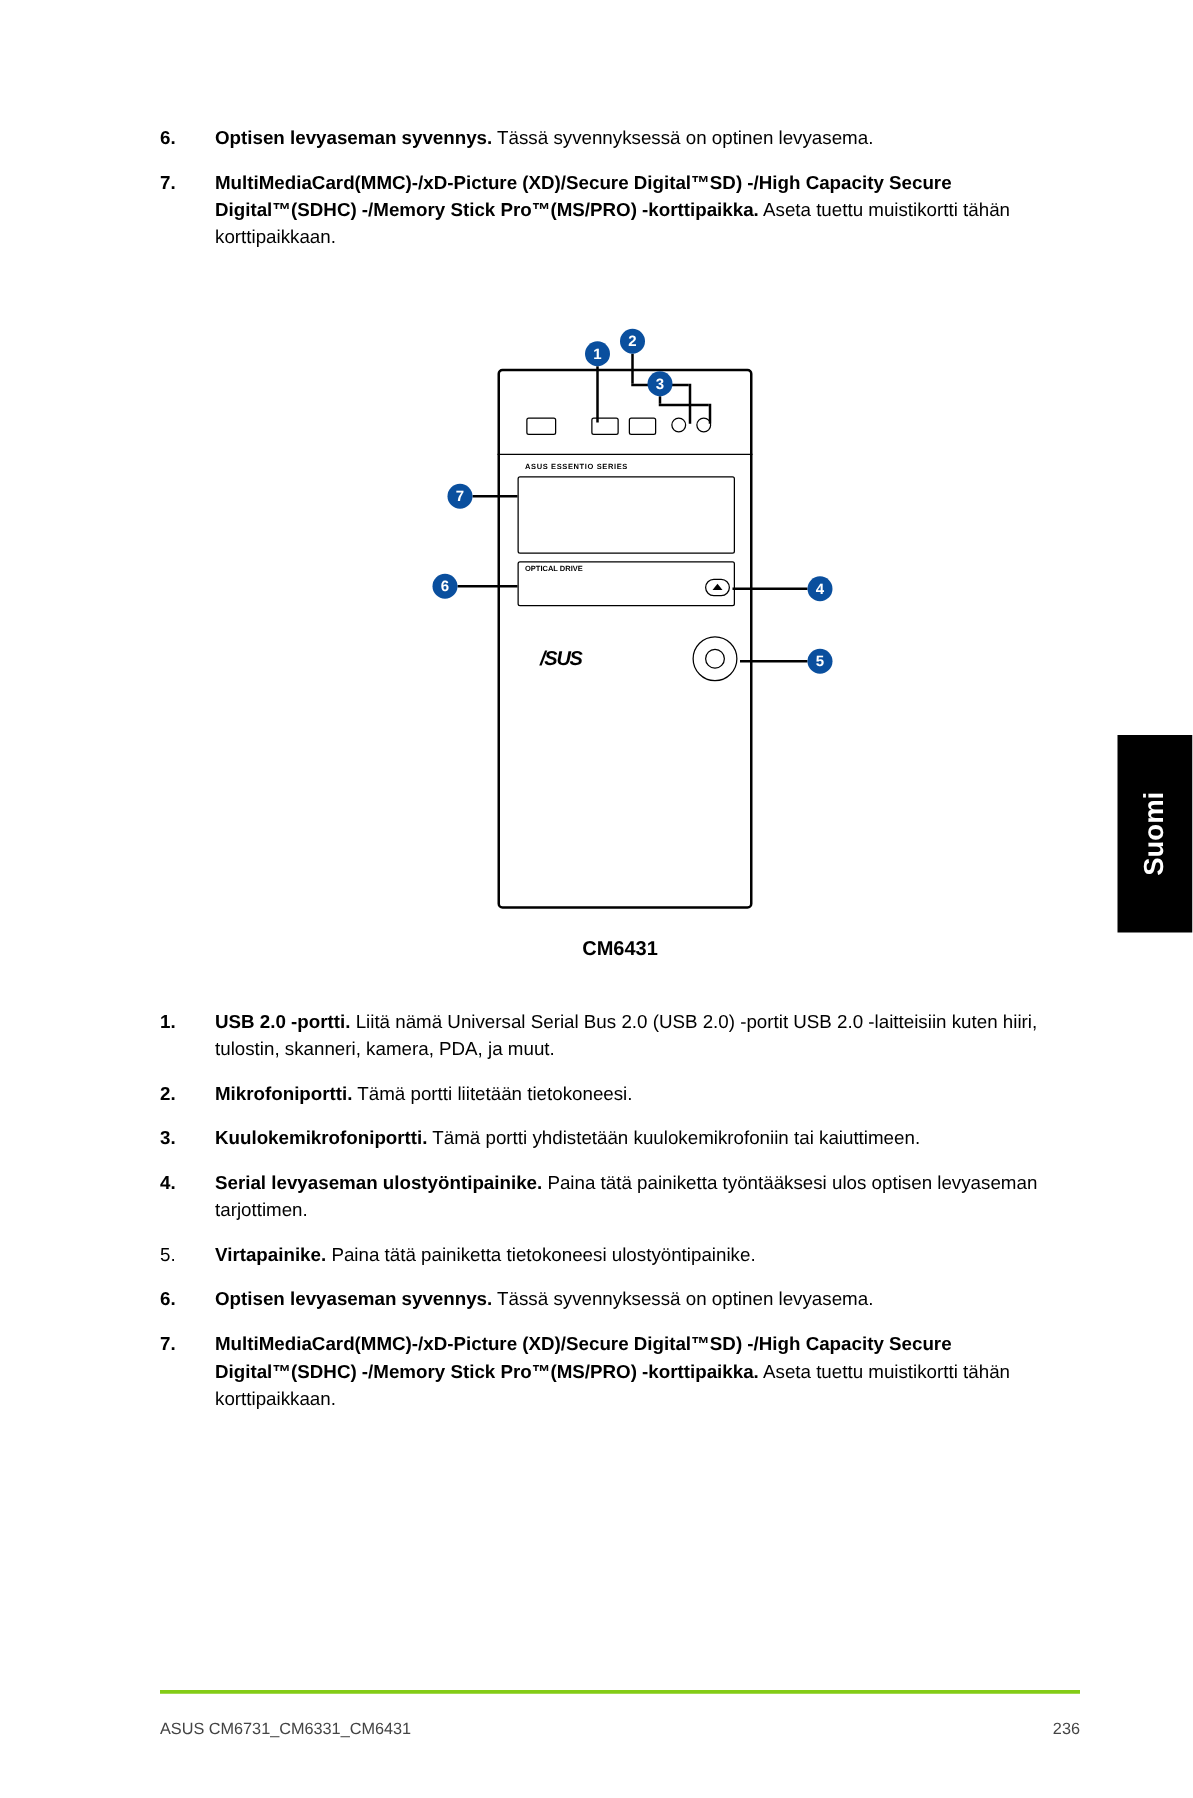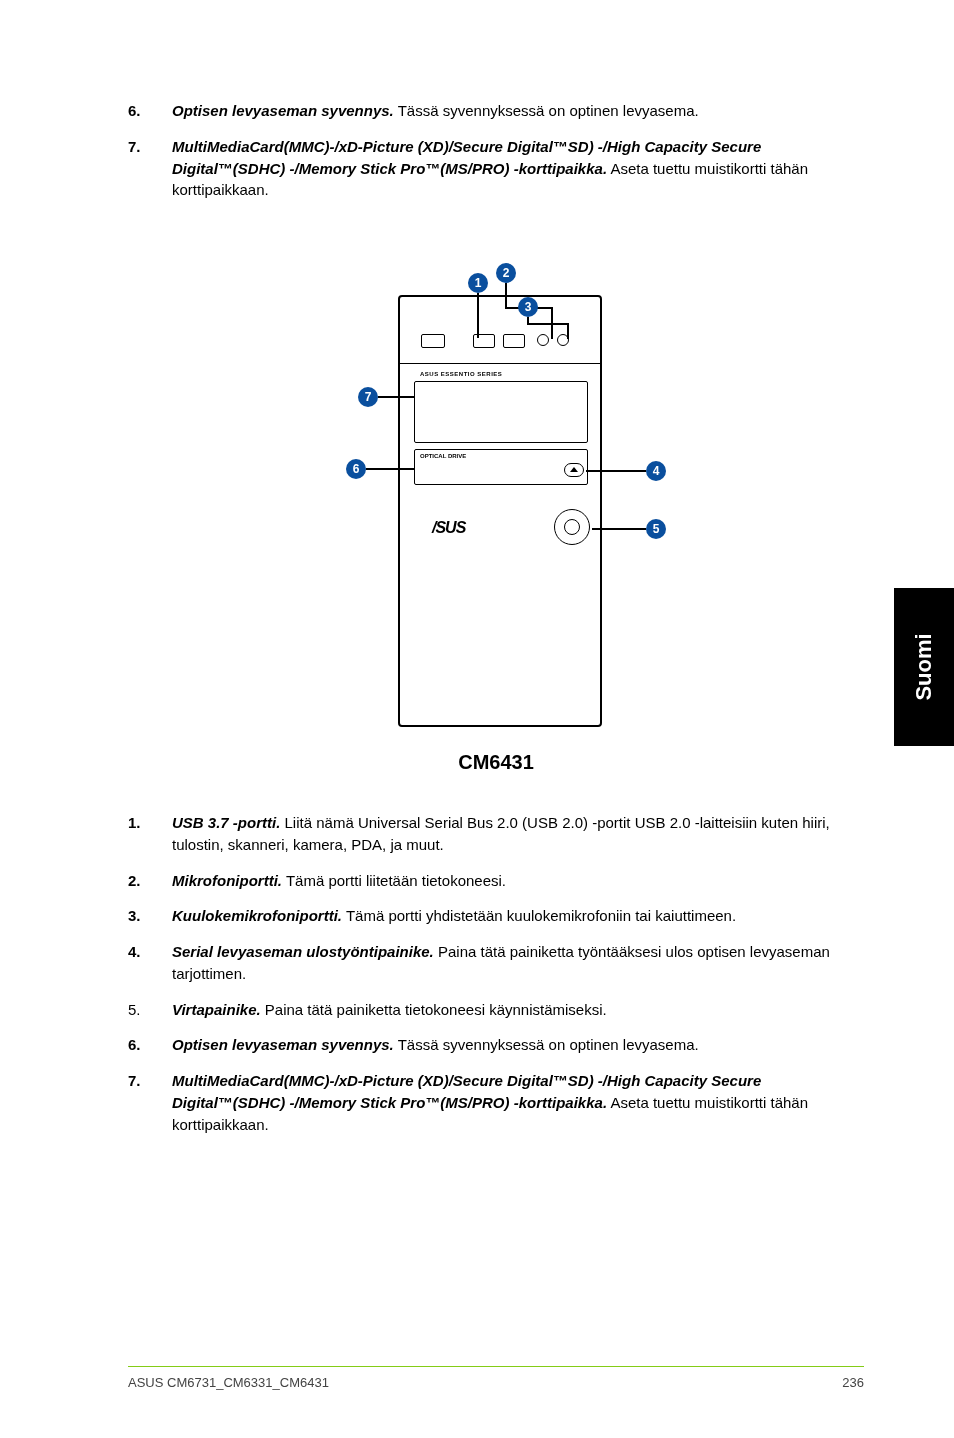--- a/index.html
+++ b/index.html
@@ -1,21 +1,21 @@
 <!DOCTYPE html>
 <html><head>
 <meta charset="utf-8">
 <style>
   * { margin: 0; padding: 0; box-sizing: border-box; }
   body { width: 954px; height: 1438px; background: #fff; font-family: Arial, Helvetica, sans-serif; position: relative; color: #000; }
   .page { padding: 100px 90px 0 128px; }
   .item { display: flex; margin-bottom: 14px; font-size: 15px; line-height: 1.45; }
   .num { width: 44px; flex-shrink: 0; font-weight: 700; }
   .item-text { flex: 1; }
-  .b { font-weight: 700; font-style: italic; }
+  .b { font-weight: 700; }
   .figure { width: 100%; display: flex; flex-direction: column; align-items: center; margin: 26px 0 14px 0; }
   .diagram { position: relative; width: 340px; height: 516px; }
   .tower { position: absolute; left: 72px; top: 68px; width: 204px; height: 432px; border: 2px solid #000; border-radius: 4px; background: #fff; }
   .topbar { position: absolute; left: 95px; top: 104px; width: 160px; height: 20px; }
   .slot { position: absolute; top: 3px; width: 24px; height: 14px; border: 1.5px solid #000; border-radius: 2px; }
   .slot1 { left: 0; }
   .usb { position: absolute; top: 3px; width: 22px; height: 14px; border: 1.5px solid #000; border-radius: 2px; }
   .usb1 { left: 52px; }
   .usb2 { left: 82px; }
   .jack { position: absolute; top: 3px; width: 12px; height: 12px; border: 1.5px solid #000; border-radius: 50%; }
@@ -44,24 +44,24 @@
   .l2a { left: 179px; top: 56px; width: 2px; height: 24px; }
   .l2b { left: 179px; top: 80px; width: 46px; height: 2px; }
   .l2c { left: 225px; top: 80px; width: 2px; height: 32px; }
   .l3a { left: 201px; top: 90px; width: 2px; height: 6px; }
   .l3b { left: 201px; top: 96px; width: 40px; height: 2px; }
   .l3c { left: 241px; top: 96px; width: 2px; height: 16px; }
   .l4 { left: 260px; top: 243px; width: 60px; height: 2px; }
   .l5 { left: 266px; top: 301px; width: 54px; height: 2px; }
   .l6 { left: 40px; top: 241px; width: 48px; height: 2px; }
   .l7 { left: 52px; top: 169px; width: 36px; height: 2px; }
-  .caption { font-size: 20px; font-weight: 700; margin-top: 8px; }
+  .caption { font-size: 16px; font-weight: 700; margin-top: 8px; }
   .side-tab { position: absolute; right: 0; top: 588px; width: 60px; height: 158px; background: #000; color: #fff; display: flex; align-items: center; justify-content: center; }
   .side-tab span { transform: rotate(-90deg); font-size: 22px; font-weight: 700; }
-  .footer { position: absolute; bottom: 48px; left: 128px; right: 90px; border-top: 1px solid #84cc16; padding-top: 8px; display: flex; justify-content: space-between; font-size: 13px; color: #444; }
+  .footer { position: absolute; bottom: 48px; left: 128px; right: 90px; border-top: 3px solid #84cc16; padding-top: 20px; display: flex; justify-content: space-between; font-size: 13px; color: #444; }
 </style>
 </head>
 <body>
 
 <div class="page">
 
   <div class="item">
     <div class="num">6.</div>
     <div class="item-text"><span class="b">Optisen levyaseman syvennys.</span><span> Tässä syvennyksessä on optinen levyasema.</span></div>
   </div>
@@ -112,37 +112,37 @@
       <div class="callout c6">6</div>
       <div class="callout c7">7</div>
     </div>
     <div class="caption">CM6431</div>
   </div>
 
   <div style="height:24px"></div>
 
   <div class="item">
     <div class="num">1.</div>
-    <div class="item-text"><span class="b">USB 3.7 -portti.</span><span> Liitä nämä Universal Serial Bus 2.0 (USB 2.0) -portit USB 2.0 -laitteisiin kuten hiiri, tulostin, skanneri, kamera, PDA, ja muut.</span></div>
+    <div class="item-text"><span class="b">USB 2.0 -portti.</span><span> Liitä nämä Universal Serial Bus 2.0 (USB 2.0) -portit USB 2.0 -laitteisiin kuten hiiri, tulostin, skanneri, kamera, PDA, ja muut.</span></div>
   </div>
   <div class="item">
     <div class="num">2.</div>
     <div class="item-text"><span class="b">Mikrofoniportti.</span><span> Tämä portti liitetään tietokoneesi.</span></div>
   </div>
   <div class="item">
     <div class="num">3.</div>
     <div class="item-text"><span class="b">Kuulokemikrofoniportti.</span><span> Tämä portti yhdistetään kuulokemikrofoniin tai kaiuttimeen.</span></div>
   </div>
   <div class="item">
     <div class="num">4.</div>
     <div class="item-text"><span class="b">Serial levyaseman ulostyöntipainike.</span><span> Paina tätä painiketta työntääksesi ulos optisen levyaseman tarjottimen.</span></div>
   </div>
   <div class="item">
     <div class="num"><span style="font-weight:400">5.</span></div>
-    <div class="item-text"><span class="b">Virtapainike.</span><span> Paina tätä painiketta tietokoneesi käynnistämiseksi.</span></div>
+    <div class="item-text"><span class="b">Virtapainike.</span><span> Paina tätä painiketta tietokoneesi ulostyöntipainike.</span></div>
   </div>
   <div class="item">
     <div class="num">6.</div>
     <div class="item-text"><span class="b">Optisen levyaseman syvennys.</span><span> Tässä syvennyksessä on optinen levyasema.</span></div>
   </div>
   <div class="item">
     <div class="num">7.</div>
     <div class="item-text"><span class="b">MultiMediaCard(MMC)-/xD-Picture (XD)/Secure Digital™SD) -/High Capacity Secure Digital™(SDHC) -/Memory Stick Pro™(MS/PRO) -korttipaikka.</span><span> Aseta tuettu muistikortti tähän korttipaikkaan.</span></div>
   </div>
 

